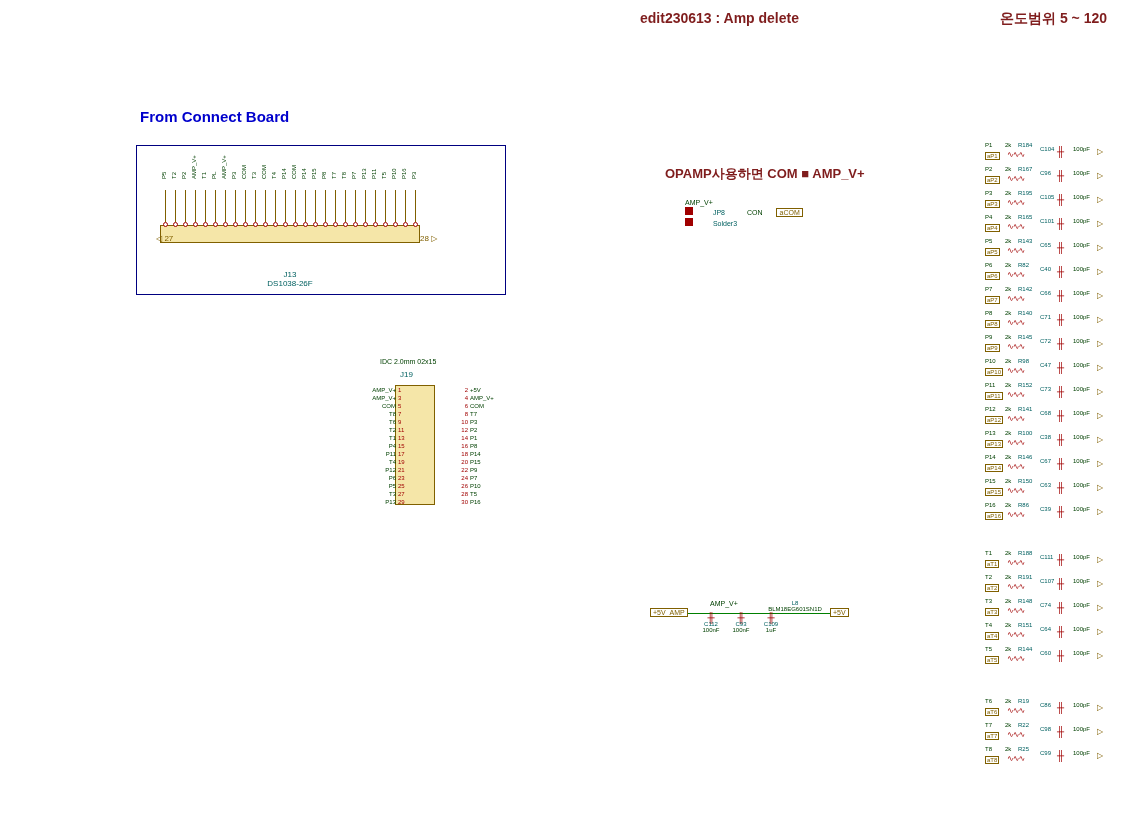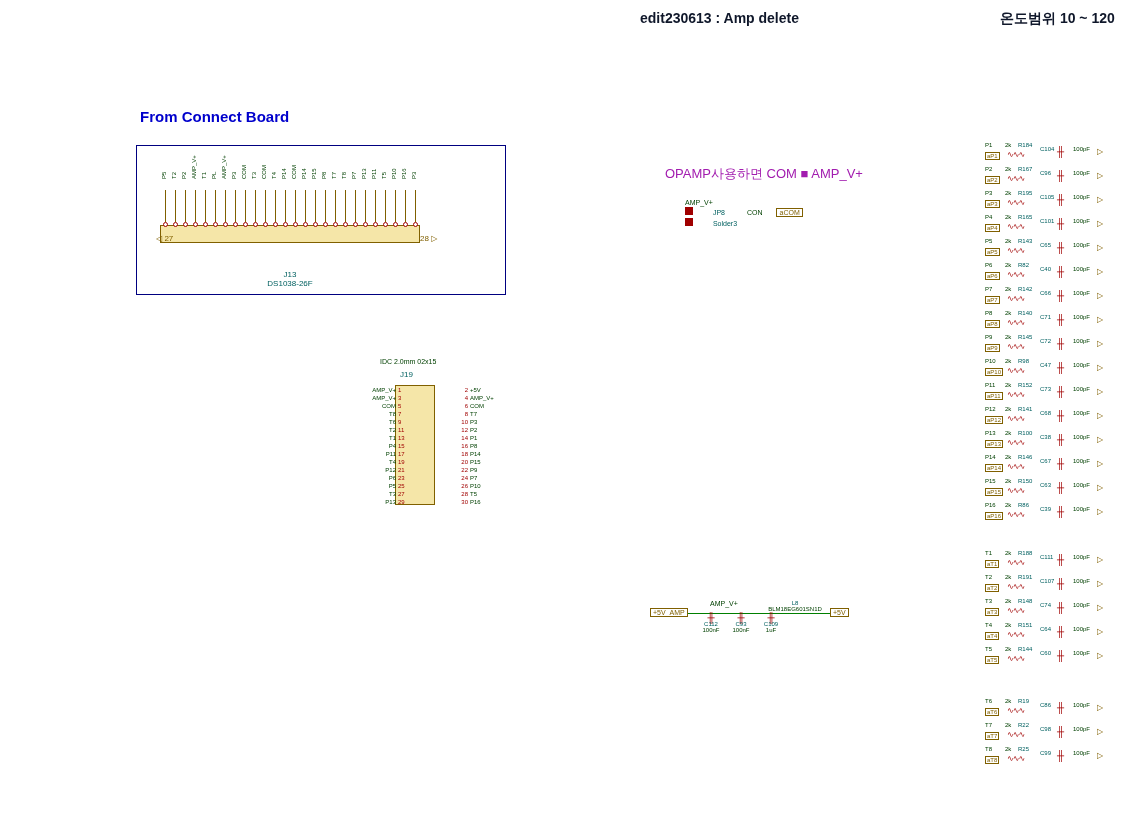--- a/index.html
+++ b/index.html
@@ -1,37 +1,37 @@
 <!DOCTYPE html>
 <html><head>
 <meta charset="utf-8">
 <style>
   * { box-sizing: border-box; margin: 0; padding: 0; }
   body { width: 1140px; height: 825px; background: #fff; font-family: Arial, sans-serif; position: relative; overflow: hidden; }
-  .hdr { position: absolute; font-weight: bold; color: #0f172a; font-size: 14px; }
+  .hdr { position: absolute; font-weight: bold; color: #7f1d1d; font-size: 14px; }
   .hdr.center { left: 640px; top: 10px; }
   .hdr.right { left: 1000px; top: 10px; }
   .section-title { position: absolute; left: 140px; top: 108px; color: #0000cc; font-weight: bold; font-size: 15px; }
   .box1 { position: absolute; left: 136px; top: 145px; width: 370px; height: 150px; border: 1px solid #000080; }
   .conn-body { position: absolute; left: 160px; top: 225px; width: 260px; height: 18px; background: #f5e6a8; border: 1px solid #806000; }
   .conn-pins { position: absolute; left: 160px; top: 225px; width: 260px; height: 20px; }
   .conn-pin { position: absolute; top: -3px; width: 5px; height: 5px; border-radius: 50%; background: #fff; border: 1px solid #a00000; }
   .pin-stem { position: absolute; top: -35px; width: 1px; height: 32px; background: #806000; }
   .pin-label { position: absolute; top: -52px; font-size: 6px; color: #004000; transform: rotate(-90deg); transform-origin: left bottom; white-space: nowrap; }
   .conn-ref { position: absolute; left: 250px; top: 270px; font-size: 8px; color: #006060; text-align: center; width: 80px; }
   .conn-arrow { position: absolute; font-size: 8px; color: #806000; }
   .idc-title { position: absolute; left: 380px; top: 358px; font-size: 7px; color: #004000; }
   .idc-ref { position: absolute; left: 400px; top: 370px; font-size: 8px; color: #006060; }
   .idc-body { position: absolute; left: 395px; top: 385px; width: 40px; height: 120px; background: #f5e6a8; border: 1px solid #806000; }
   .idc-row { position: absolute; width: 130px; height: 8px; left: 368px; font-size: 6px; }
   .idc-row .l { position: absolute; left: 0; width: 28px; text-align: right; color: #004000; }
   .idc-row .r { position: absolute; right: 0; width: 28px; text-align: left; color: #004000; }
   .idc-row .nl { position: absolute; left: 30px; width: 10px; color: #a00000; font-size: 6px; }
   .idc-row .nr { position: absolute; right: 30px; width: 10px; text-align: right; color: #a00000; font-size: 6px; }
-  .opamp-note { position: absolute; left: 665px; top: 165px; font-size: 13px; font-weight: normal; color: #a21caf; }
+  .opamp-note { position: absolute; left: 665px; top: 165px; font-size: 13px; font-weight: bold; color: #7f1d1d; }
   .jp-block { position: absolute; left: 685px; top: 198px; font-size: 7px; }
   .jp-block .lbl { color: #004000; font-size: 7px; }
   .jp-block .sq { display: inline-block; width: 8px; height: 8px; background: #a00000; }
   .jp-block .ref { color: #006060; font-size: 7px; }
   .jp-block .net { display: inline-block; border: 1px solid #806000; padding: 0 2px; color: #806000; font-size: 7px; }
   .jp-block div { margin: 1px 0; }
   .pwr-block { position: absolute; left: 660px; top: 600px; }
   .pwr-block .line { position: absolute; top: 13px; left: 0; width: 170px; height: 1px; background: #008000; }
   .pwr-block .net { position: absolute; border: 1px solid #806000; padding: 0 2px; color: #806000; font-size: 7px; background: #fff; }
   .pwr-block .cap { position: absolute; width: 22px; text-align: center; }
@@ -48,21 +48,21 @@
   .rc-row .res { position: absolute; left: 22px; top: 8px; color: #a00000; font-size: 8px; letter-spacing: -1px; }
   .rc-row .cref { position: absolute; left: 55px; top: 4px; color: #006060; }
   .rc-row .cap { position: absolute; left: 72px; top: 4px; color: #a00000; font-size: 10px; }
   .rc-row .cval { position: absolute; left: 88px; top: 4px; color: #004000; }
   .rc-row .out { position: absolute; left: 112px; top: 5px; color: #806000; font-size: 8px; }
 </style>
 </head>
 <body>
 
 <div class="hdr center">edit230613 : Amp delete</div>
-<div class="hdr right">온도범위 10 ~ 120</div>
+<div class="hdr right">온도범위 5 ~ 120</div>
 <div class="section-title">From Connect Board</div>
 
 <div class="box1"></div>
 <div class="conn-body"></div>
 <div class="conn-arrow" style="left:156px;top:234px;">◁ <span>27</span></div>
 <div class="conn-arrow" style="left:420px;top:234px;"><span>28</span> ▷</div>
 <div class="conn-pins" id="conn-pins">
     <div class="conn-pin" style="left: 3px;"></div>
     <div class="pin-stem" style="left: 5px;"></div>
     <div class="pin-label" style="left: 7px;">P5</div>

